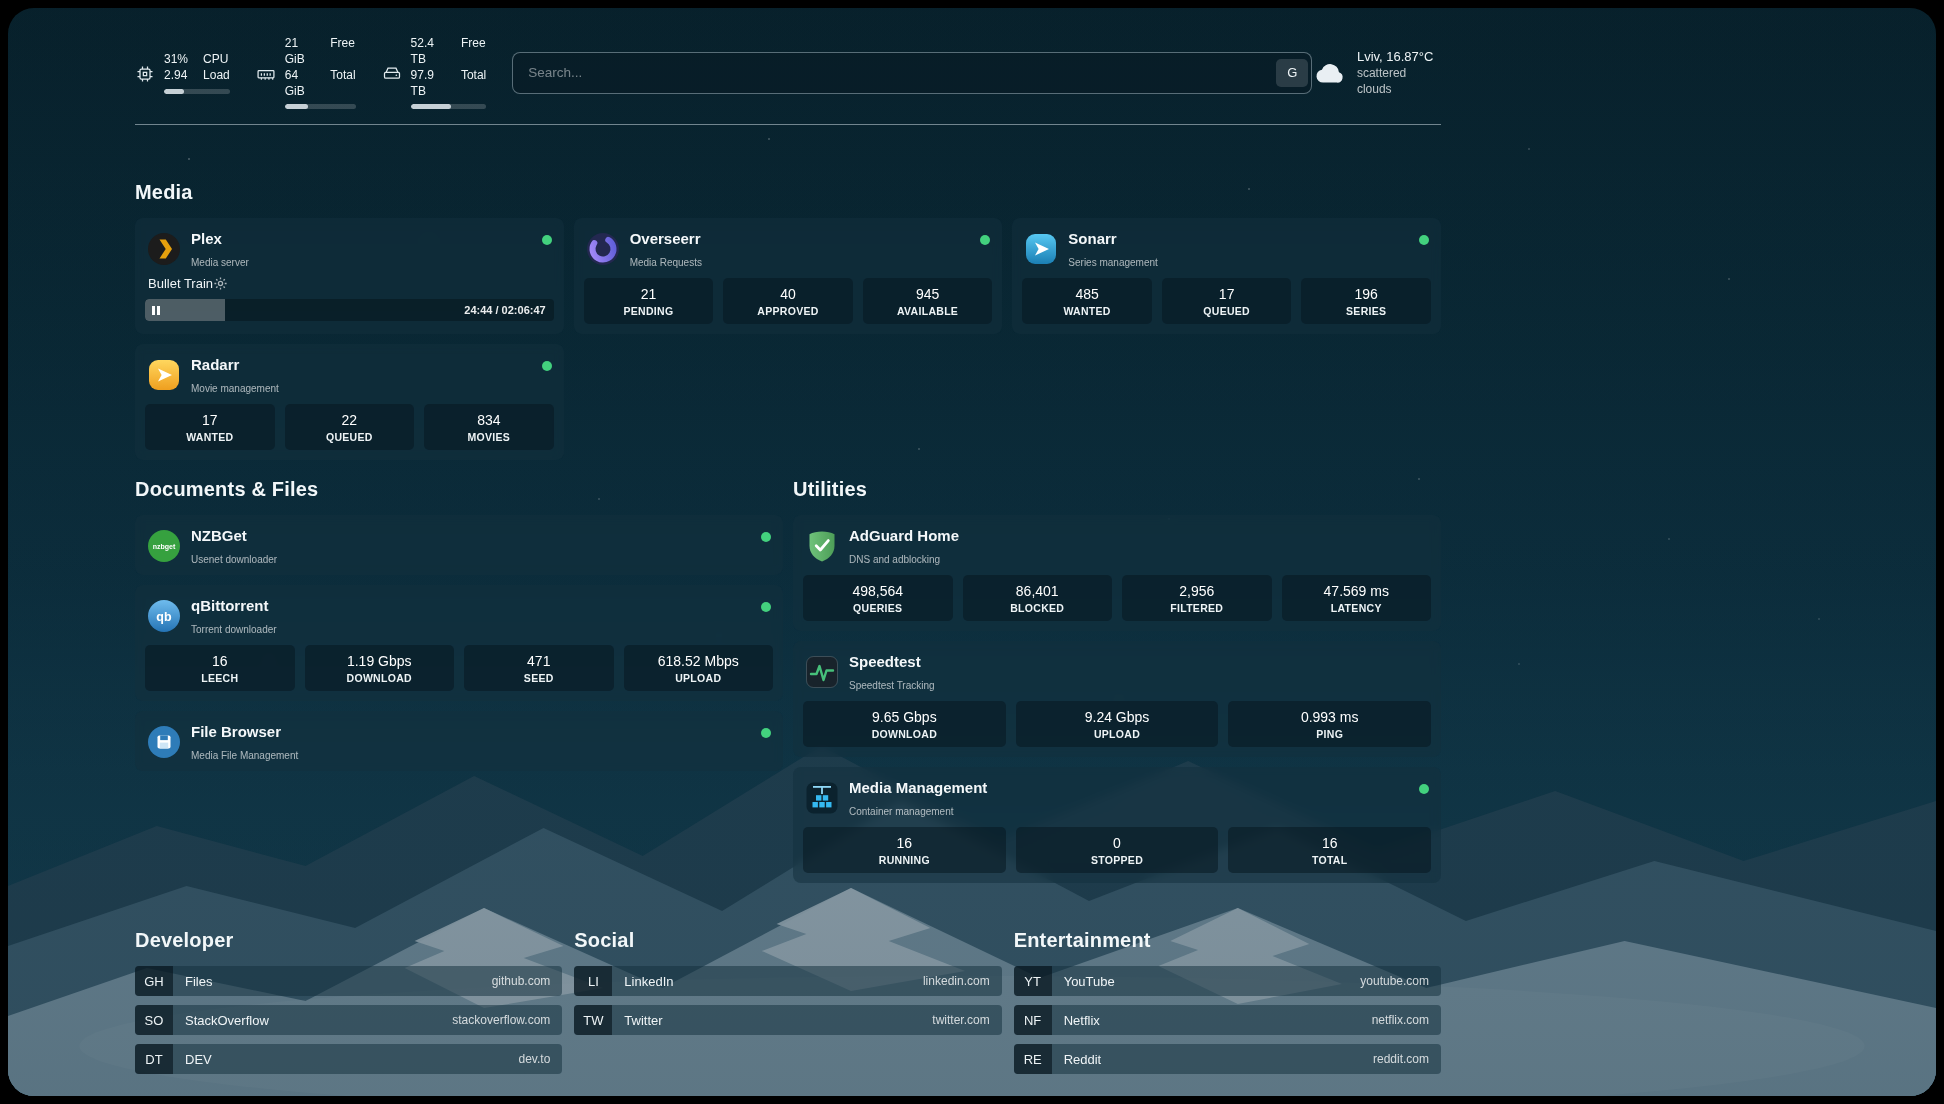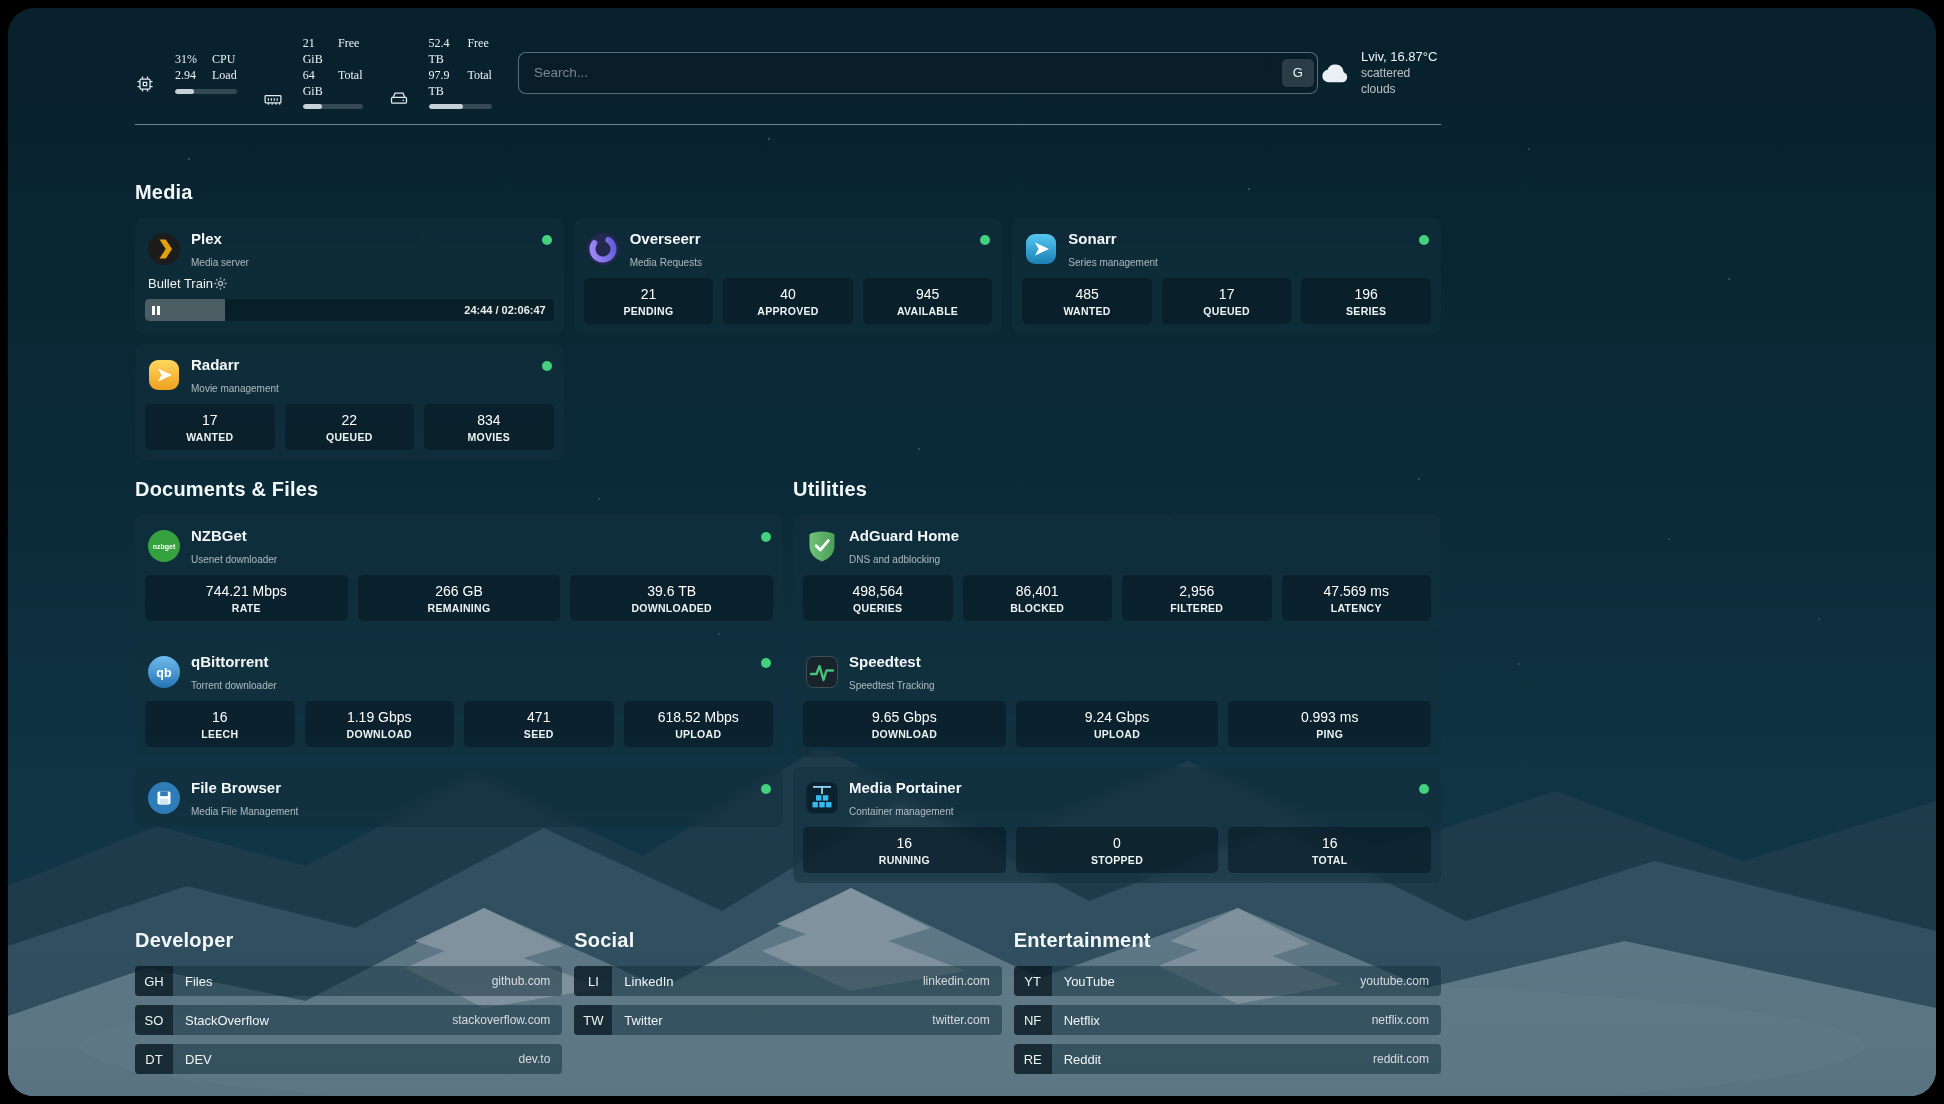--- a/index.html
+++ b/index.html
@@ -24,21 +24,21 @@
       1160px 510px 0 0 rgba(255,255,255,.2), 1410px 470px 0 0 rgba(255,255,255,.22),
       1660px 530px 0 0 rgba(255,255,255,.18), 260px 650px 0 0 rgba(255,255,255,.2),
       710px 625px 0 0 rgba(255,255,255,.18), 1110px 690px 0 0 rgba(255,255,255,.18),
       1510px 655px 0 0 rgba(255,255,255,.16), 1810px 610px 0 0 rgba(255,255,255,.16);
   }
   .content { position:relative; width:1306px; margin-left:127px; padding-top:28px; }
 
   
   .topbar { display:flex; align-items:center; }
   .monitors { display:flex; gap:26px; align-items:center; }
-  .monitor { display:flex; gap:20px; align-items:flex-end;font-family:Liberation Serif, serif; }
+  .monitor { display:flex; gap:9px; align-items:center; }
   .mon-icon { width:20px; height:20px; margin-top:3px; flex:0 0 20px; }
   .mon-grid { display:grid; grid-template-columns:auto auto; column-gap:15px; row-gap:1px; font-size:12px; line-height:1.3; }
   .mon-val { color:#eef4f6; }
   .mon-lbl { color:#eef4f6; }
   .mon-bar { grid-column:1 / 3; height:5px; border-radius:3px; background:rgba(255,255,255,.18); margin-top:4px; overflow:hidden; }
   .mon-fill { height:100%; background:#c6d0d6; border-radius:3px; }
 
   .search { margin-left:26px; flex:0 0 800px; height:42px; display:flex; align-items:center;
     background:rgba(9,27,37,.6); border:1px solid rgba(170,190,200,.5); border-radius:8px; padding:3px; }
   .search input { flex:1; background:transparent; border:0; outline:0; color:#e2ebef; font-size:13.5px; padding:0 12px; font-family:inherit; }
@@ -349,34 +349,20 @@
                     <circle cx="17" cy="17" r="16" fill="#36a13f"></circle>
                     <text x="17" y="19.5" text-anchor="middle" font-size="7" font-family="Liberation Sans, sans-serif" font-weight="bold" fill="#fff">nzbget</text>
                   </svg>
               </span>
               <div class="svc-text">
                 <div class="svc-name">NZBGet</div>
                 <div class="svc-sub">Usenet downloader</div>
               </div>
               <span class="status-dot"></span>
             </div>
-            <div class="stats">
-              <div class="stat">
-                <div class="stat-value">744.21 Mbps</div>
-                <div class="stat-label">RATE</div>
-              </div>
-              <div class="stat">
-                <div class="stat-value">266 GB</div>
-                <div class="stat-label">REMAINING</div>
-              </div>
-              <div class="stat">
-                <div class="stat-value">39.6 TB</div>
-                <div class="stat-label">DOWNLOADED</div>
-              </div>
-            </div>
           </div>
 
           <div class="card">
             <div class="card-head">
               <span class="svc-icon">
                 <svg viewBox="0 0 34 34">
                     <defs>
                       <linearGradient id="qbg" x1="0" y1="0" x2="0" y2="1">
                         <stop offset="0" stop-color="#6fbcee"></stop>
                         <stop offset="1" stop-color="#2574b5"></stop>
@@ -514,21 +500,21 @@
                       <rect x="14.3" y="21" width="5.4" height="5.4"></rect>
                       <rect x="21.1" y="21" width="5.4" height="5.4"></rect>
                       <rect x="11" y="14.2" width="5.4" height="5.4"></rect>
                       <rect x="17.8" y="14.2" width="5.4" height="5.4"></rect>
                     </g>
                     <rect x="16.1" y="6" width="1.8" height="7" fill="#8fd9f8"></rect>
                     <rect x="8" y="5" width="18" height="1.8" fill="#8fd9f8"></rect>
                   </svg>
               </span>
               <div class="svc-text">
-                <div class="svc-name">Media Portainer</div>
+                <div class="svc-name">Media Management</div>
                 <div class="svc-sub">Container management</div>
               </div>
               <span class="status-dot"></span>
             </div>
             <div class="stats">
               <div class="stat">
                 <div class="stat-value">16</div>
                 <div class="stat-label">RUNNING</div>
               </div>
               <div class="stat">

